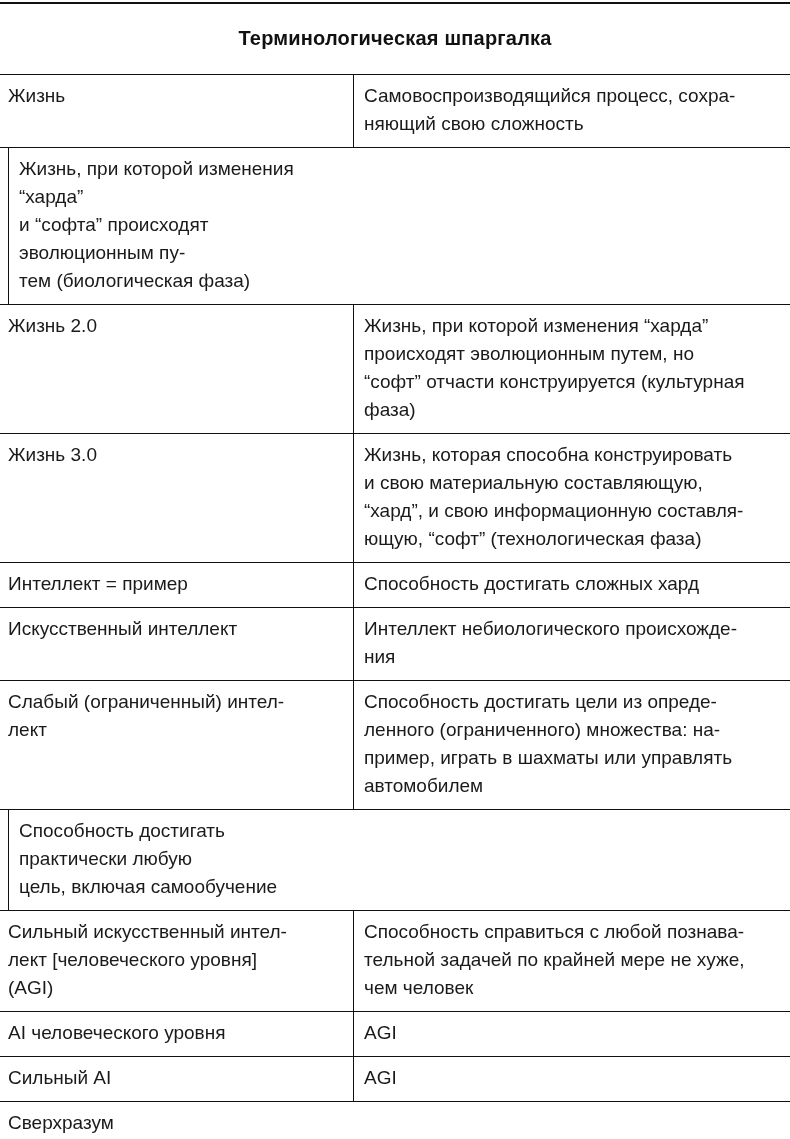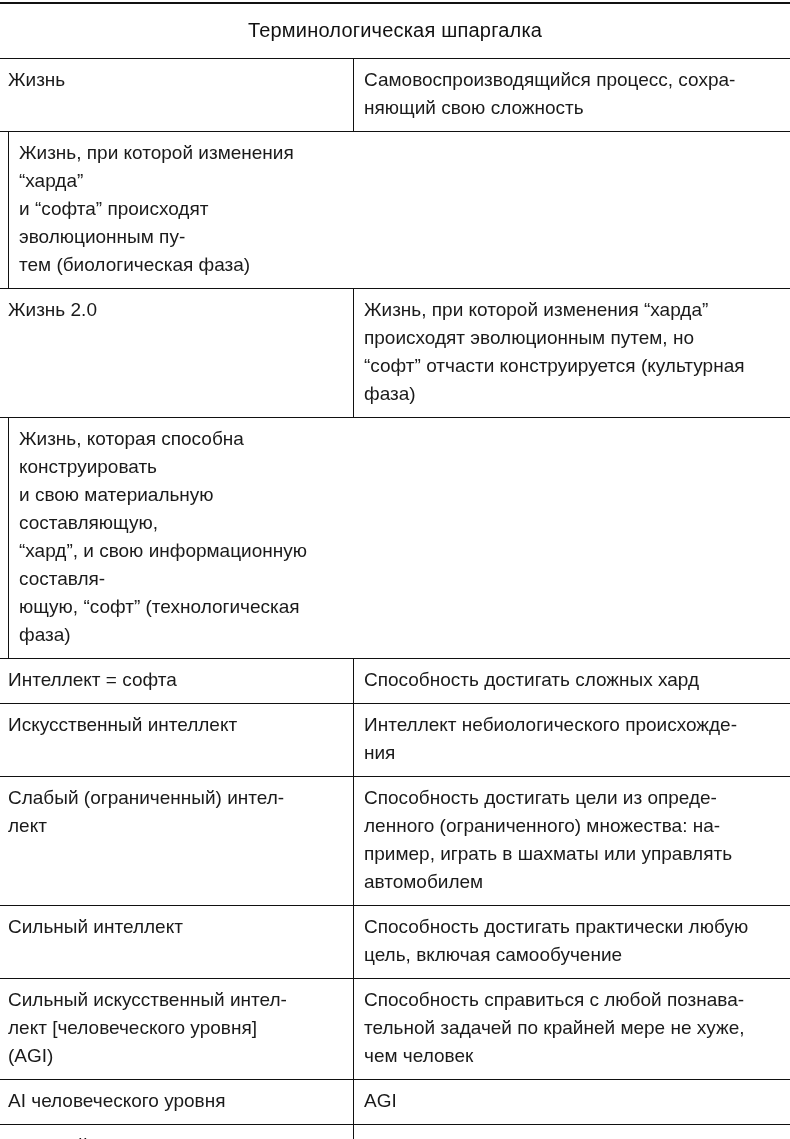--- a/index.html
+++ b/index.html
@@ -23,23 +23,23 @@
     width: 790px;
     box-sizing: border-box;
     border-top: 2px solid #111111;
     border-bottom: 2px solid #111111;
   }
   .title-row {
     text-align: center;
     padding: 11px 10px 12px 10px;
   }
   .table-title {
-    margin: 4px;
+    margin: 12px;
     font-size: 20px;
-    font-weight: normal;
+    font-weight: bold;
     letter-spacing: 0.2px;
     color: #111111;
   }
   .rows .row {
     display: grid;
     grid-template-columns: 345px 1fr;
     border-top: 1px solid #111111;
   }
   .cell {
     font-size: 19px;
@@ -76,44 +76,44 @@
 тем (биологическая фаза)</div>
         </div>
         <div class="row">
           <div class="cell term">Жизнь 2.0</div>
           <div class="cell def">Жизнь, при которой изменения “харда”
 происходят эволюционным путем, но
 “софт” отчасти конструируется (культурная
 фаза)</div>
         </div>
         <div class="row">
+          <div class="cell term">Жизнь 3.0</div>
           <div class="cell def">Жизнь, которая способна конструировать
 и свою материальную составляющую,
 “хард”, и свою информационную составля-
 ющую, “софт” (технологическая фаза)</div>
         </div>
         <div class="row">
-          <div class="cell term">Интеллект = софта</div>
+          <div class="cell term">Интеллект = пример</div>
           <div class="cell def">Способность достигать сложных хард</div>
         </div>
         <div class="row">
           <div class="cell term">Искусственный интеллект</div>
           <div class="cell def">Интеллект небиологического происхожде-
 ния</div>
         </div>
         <div class="row">
           <div class="cell term">Слабый (ограниченный) интел-
 лект</div>
           <div class="cell def">Способность достигать цели из опреде-
 ленного (ограниченного) множества: на-
 пример, играть в шахматы или управлять
 автомобилем</div>
         </div>
         <div class="row">
-          <div class="cell term">Сильный интеллект</div>
           <div class="cell def">Способность достигать практически любую
 цель, включая самообучение</div>
         </div>
         <div class="row">
           <div class="cell term">Сильный искусственный интел-
 лект [человеческого уровня]
 (AGI)</div>
           <div class="cell def">Способность справиться с любой познава-
 тельной задачей по крайней мере не хуже,
 чем человек</div>

